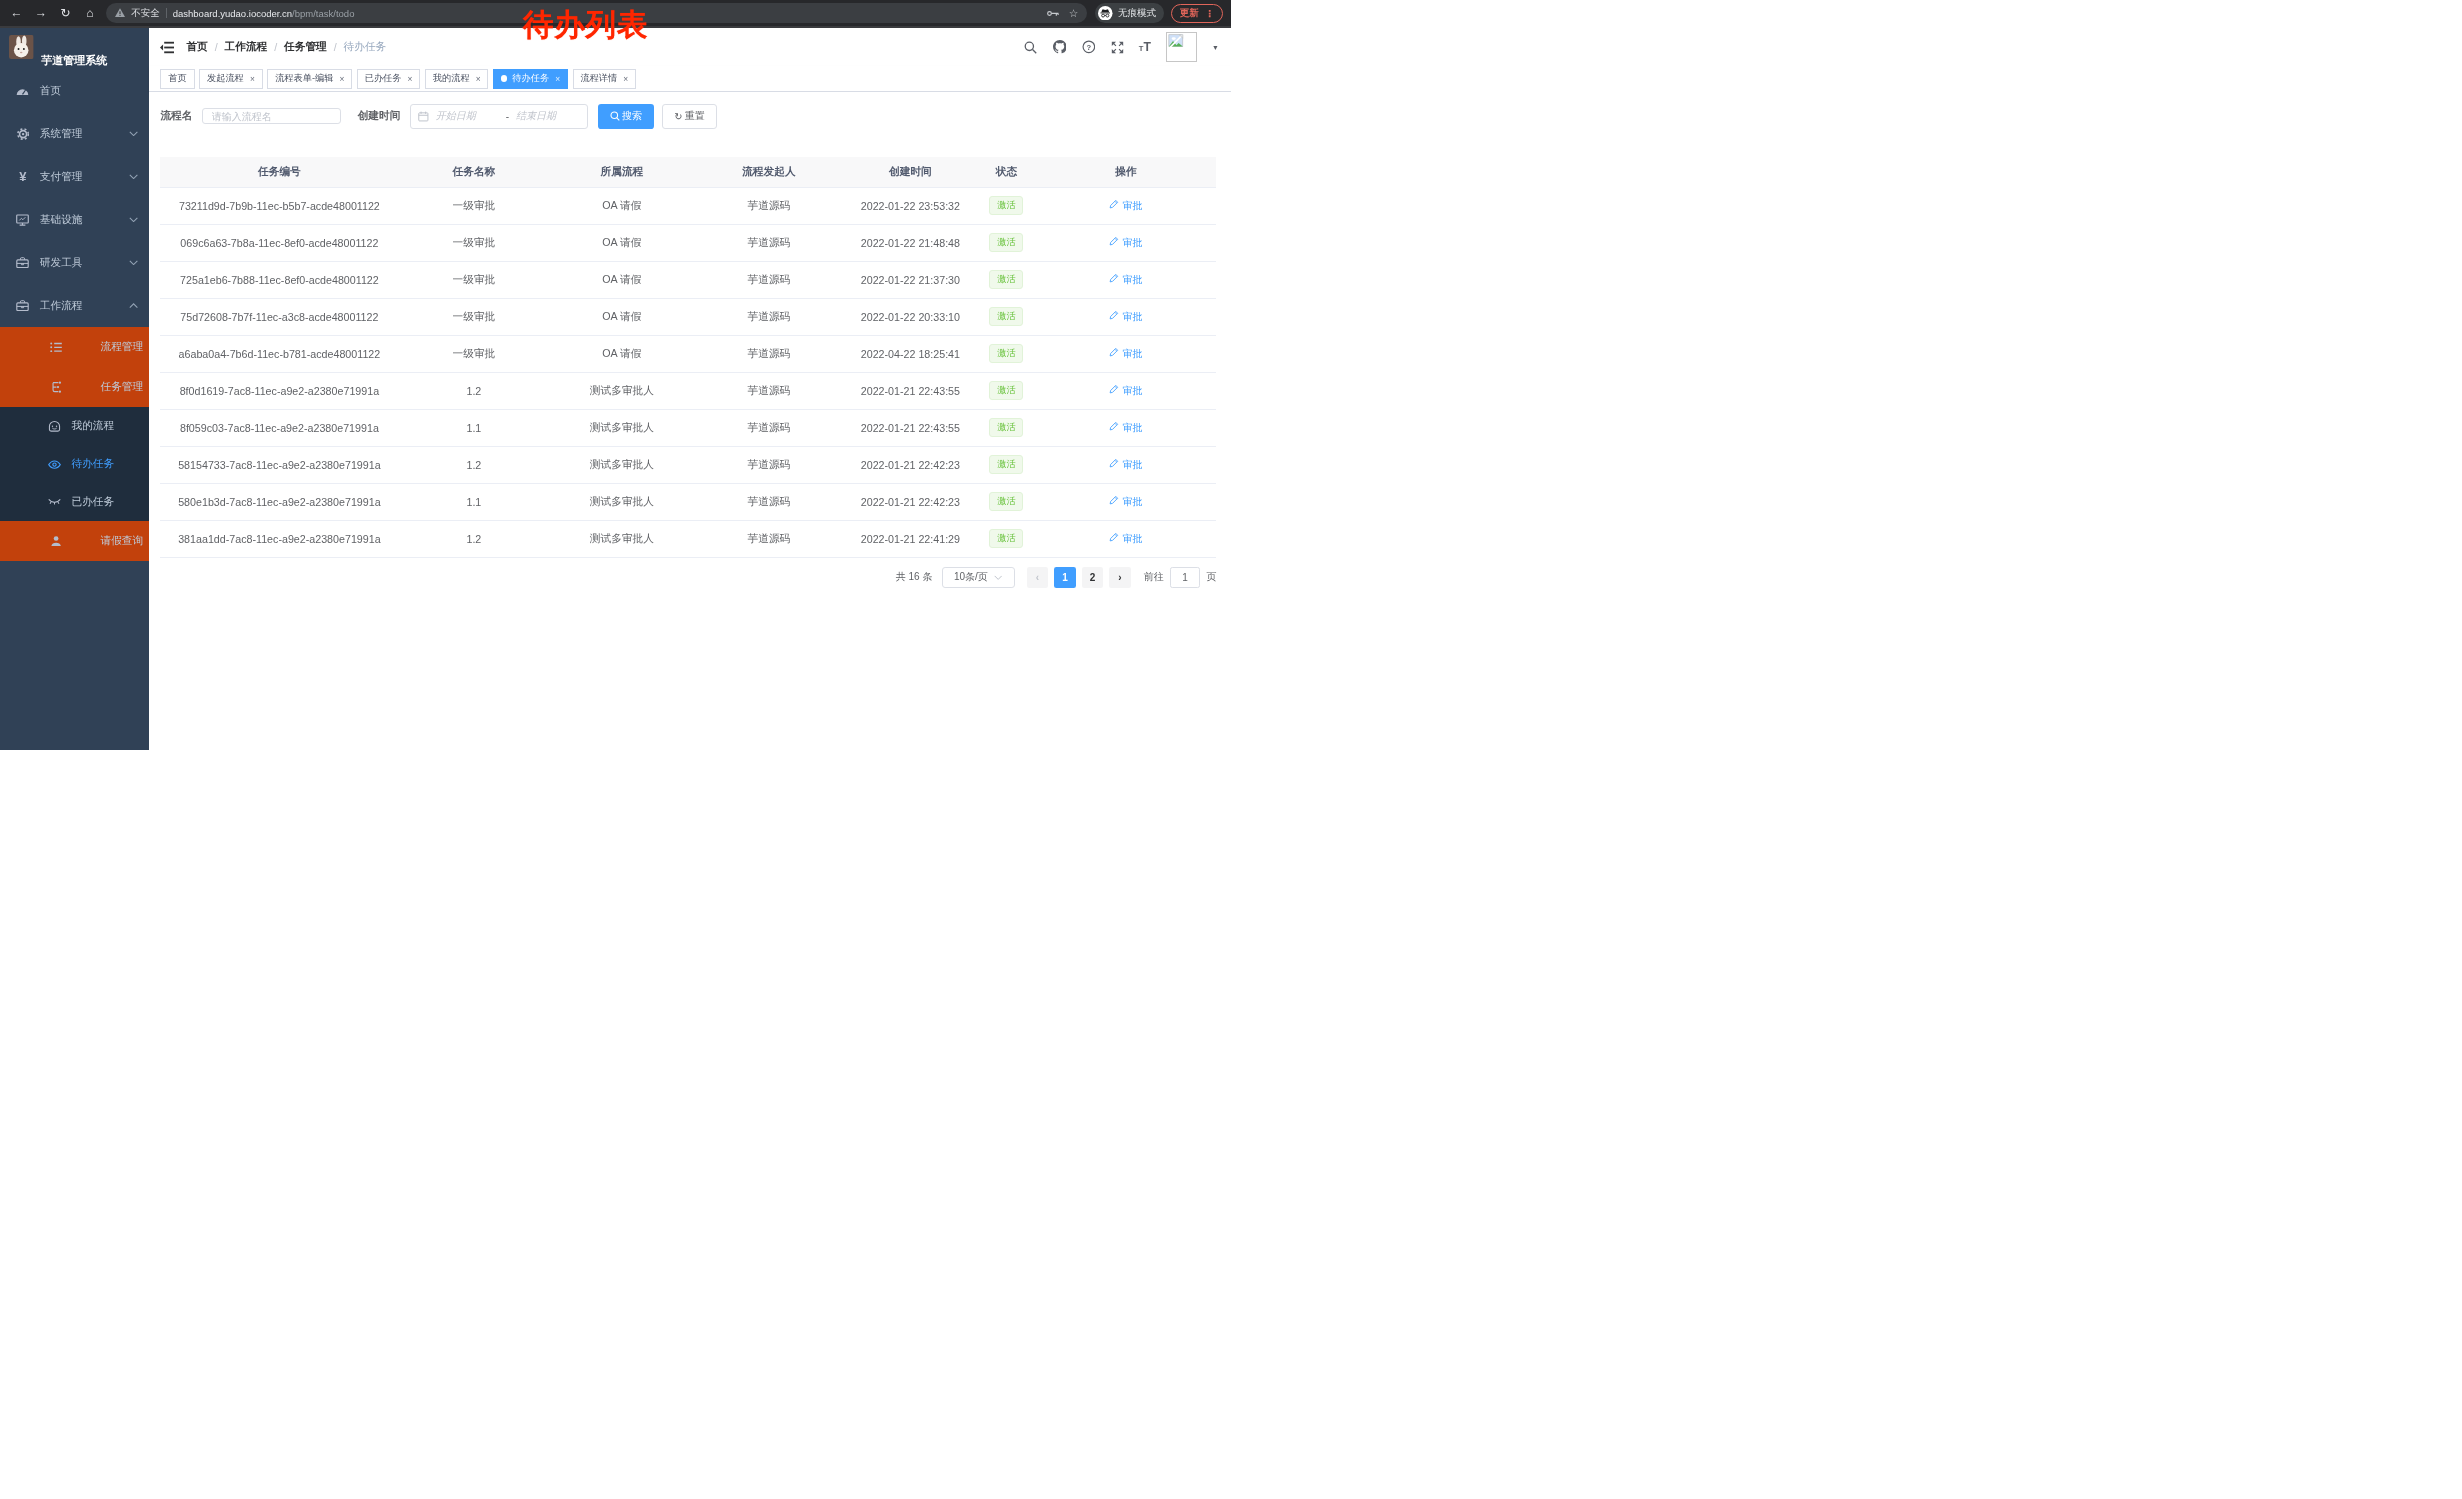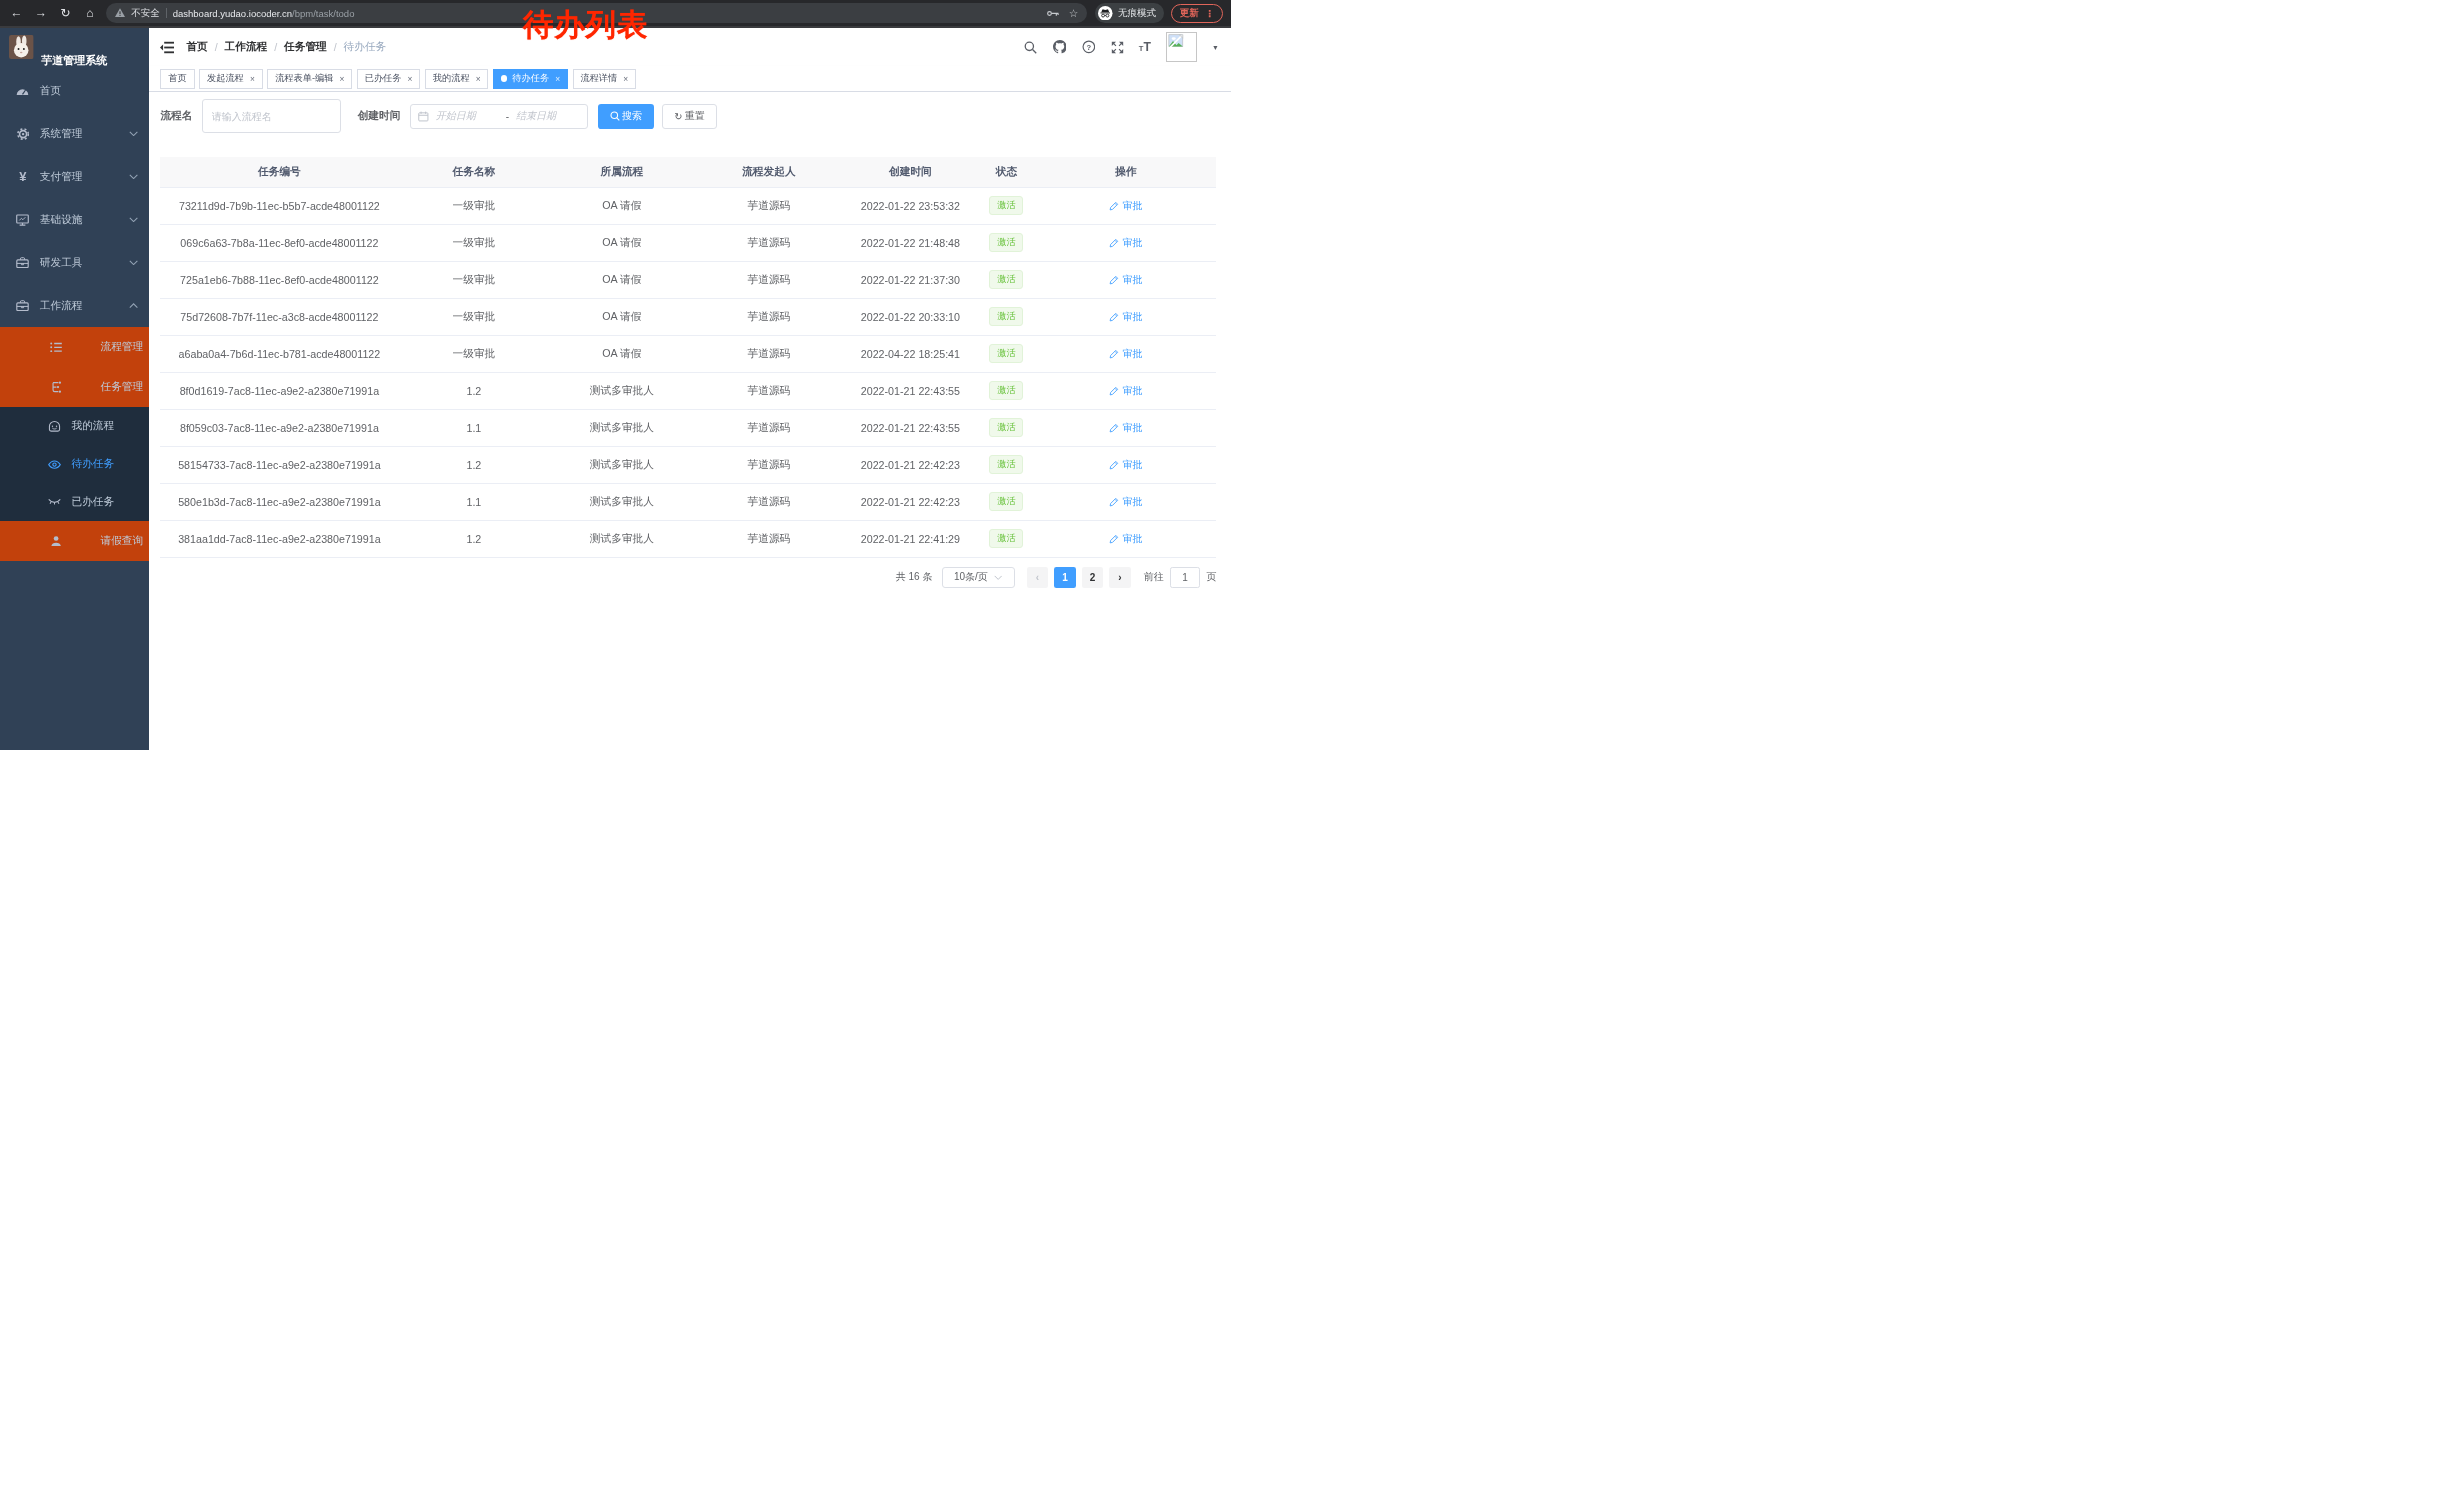--- a/index.html
+++ b/index.html
@@ -69,40 +69,40 @@
          display:inline-flex; align-items:center; padding:0 6.9px; gap:5.3px; cursor:pointer; white-space:nowrap; }
   .tab .dot { display:none; width:6.1px; height:6.1px; border-radius:50%; background:#fff; }
   .tab.active { background:#409eff; border-color:#409eff; color:#fff; }
   .tab.active .dot { display:inline-block; }
   .tab .x { font-size:8.4px; opacity:.85; margin-left:0.8px; }
 
   
   .content { position:absolute; top:64px; left:0; right:0; bottom:0; background:#fff; padding:12.2px 15.3px 0 11.4px; overflow:hidden; }
   .filter-row { display:flex; align-items:center; height:24.4px; margin-bottom:28px; font-size:10.7px; color:#606266; }
   .f-label { font-weight:700; margin-right:9.2px; white-space:nowrap; }
-  .text-input { width:139px; height:34px; border:0.8px solid #dcdfe6; border-radius:3.1px; padding:0 9.2px;
+  .text-input { width:139px; height:16px; border:0.8px solid #dcdfe6; border-radius:3.1px; padding:0 9.2px;
                 font-size:10px; color:#606266; font-family:inherit; outline:none; }
   .text-input::placeholder { color:#c0c4cc; }
   .time-label { margin-left:17px; }
   .date-range { width:178px; height:24.4px; border:0.8px solid #dcdfe6; border-radius:3.1px; display:flex;
                 align-items:center; padding:0 7.6px; gap:6.9px; color:#c0c4cc; font-size:10px; cursor:text; }
   .date-range .ph { flex:1; text-align:left;font-style:italic; }
   .date-range .dash { color:#606266; flex:0 0 auto; }
   .btn { height:24.4px; border-radius:3.1px; font-size:10px; display:inline-flex; align-items:center; gap:2px;
          padding:0 11.4px; cursor:pointer; border:0.8px solid transparent; font-family:inherit; }
   .btn-primary { background:#409eff; color:#fff; margin-left:10px; }
   .btn-plain { background:#fff; color:#606266; border-color:#dcdfe6; margin-left:7.6px; }
 
   table.grid { width:1056px; border-collapse:collapse; table-layout:fixed; font-size:10.7px; color:#606266; }
   .grid th { background:#f8f8f9; height:30.5px; font-weight:700; color:#515a6e; text-align:center;
              border-bottom:0.8px solid #ebeef5; font-size:10.7px; }
   .grid td { height:37px; text-align:center; border-bottom:0.8px solid #ebeef5; white-space:nowrap; overflow:hidden; }
   .tag-green { display:inline-block; padding:0 6.9px; height:18.3px; line-height:17px; background:#f0f9eb;
                border:0.8px solid #e1f3d8; color:#67c23a; border-radius:3.1px; font-size:9.2px; }
-  .action-link { color:#409eff; font-size:10px; display:inline-flex; align-items:flex-end; gap:3.1px; cursor:pointer; text-decoration:none; }
+  .action-link { color:#409eff; font-size:10px; display:inline-flex; align-items:flex-start; gap:3.1px; cursor:pointer; text-decoration:none; }
 
   .pagination { width:1056px; margin-top:9.2px; display:flex; align-items:center; justify-content:flex-end;
                 gap:6.1px; font-size:10px; color:#606266; }
   .pg-total { margin-right:3.1px; }
   .pg-size { width:73px; height:21.4px; border:0.8px solid #dcdfe6; border-radius:3.1px; display:flex; align-items:center;
              justify-content:center; gap:6.1px; color:#606266; cursor:pointer; margin-right:6.1px; }
   .pg-size .chev { color:#c0c4cc; display:inline-flex; }
   .pg-btn { min-width:21.4px; height:21.4px; border-radius:2.3px; background:#f4f4f5; border:none; color:#303133;
             font-size:10px; font-weight:600; display:inline-flex; align-items:center; justify-content:center;
             cursor:pointer; font-family:inherit; }

